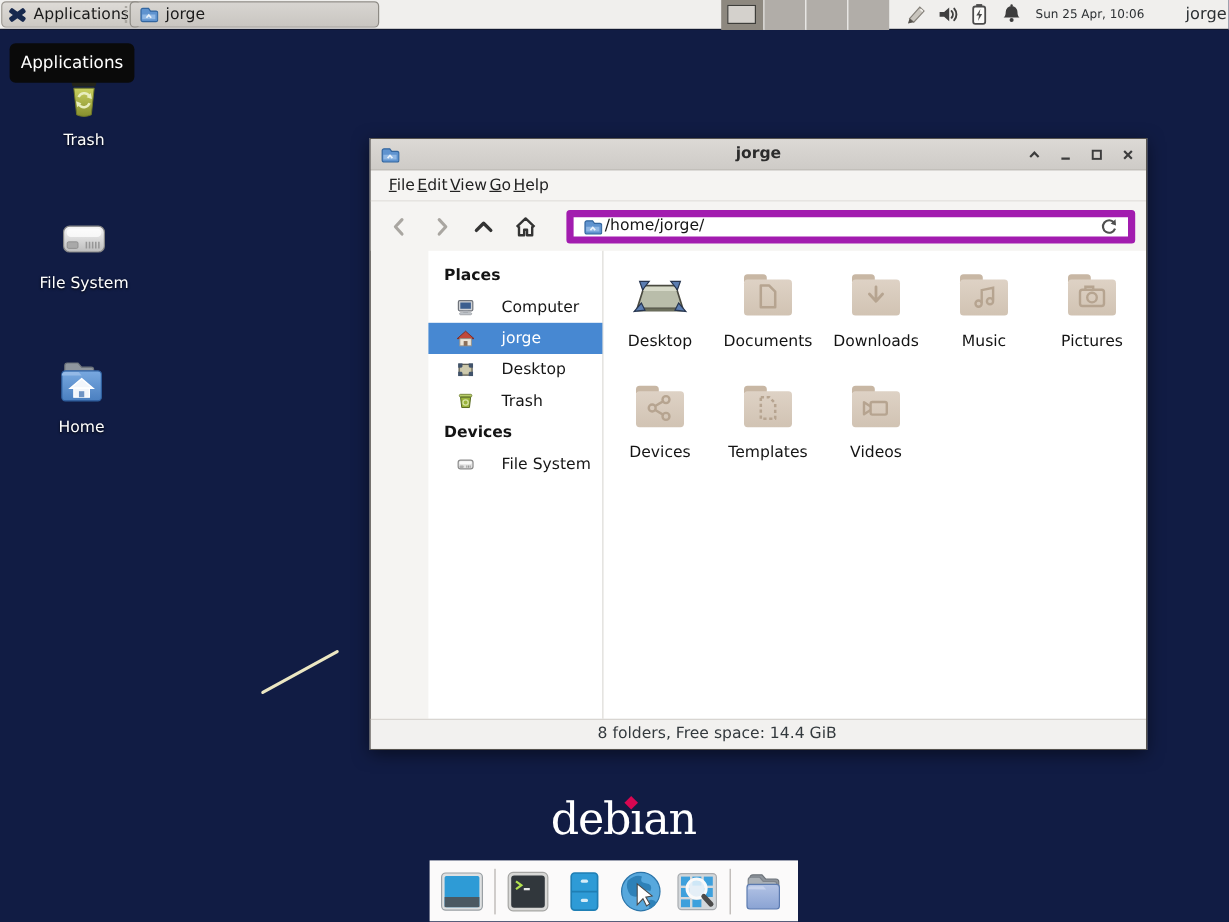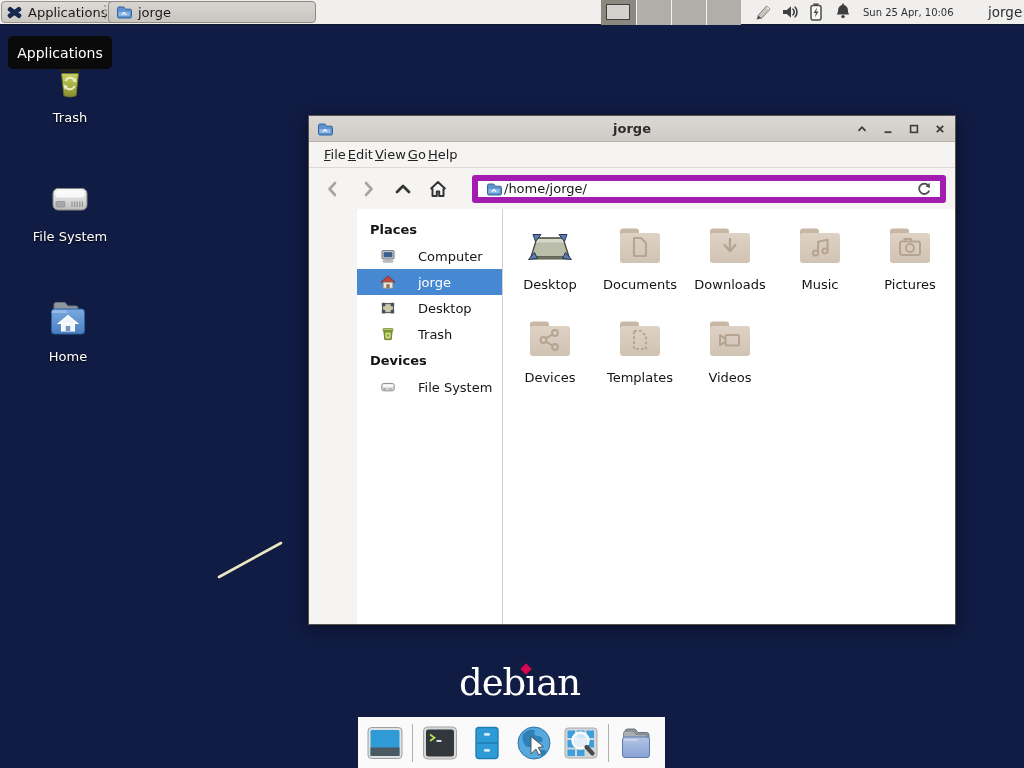--- a/index.html
+++ b/index.html
@@ -484,20 +484,23 @@
         <svg width="48" height="44" viewBox="0 0 48 44">
             <use href="#folder-base"></use>
             <use href="#em-video"></use>
           </svg>
         <div class="lbl">Videos</div>
       </div>
 
     </div>
   </div>
 
+  <div class="statusbar">
+    <div class="txt">8 folders, Free space: 14.4 GiB</div>
+  </div>
 </div>
 
 <div class="debian">
   <span>deb</span><span>ı</span><span>an</span>
   <span class="dot"></span>
 </div>
 
 <div class="dock">
   <svg class="dock-item" viewBox="0 0 40 40">
     <rect x="3" y="4.5" width="34" height="31" rx="3.5" fill="#dfe1e2" stroke="#9aa0a4"></rect>

